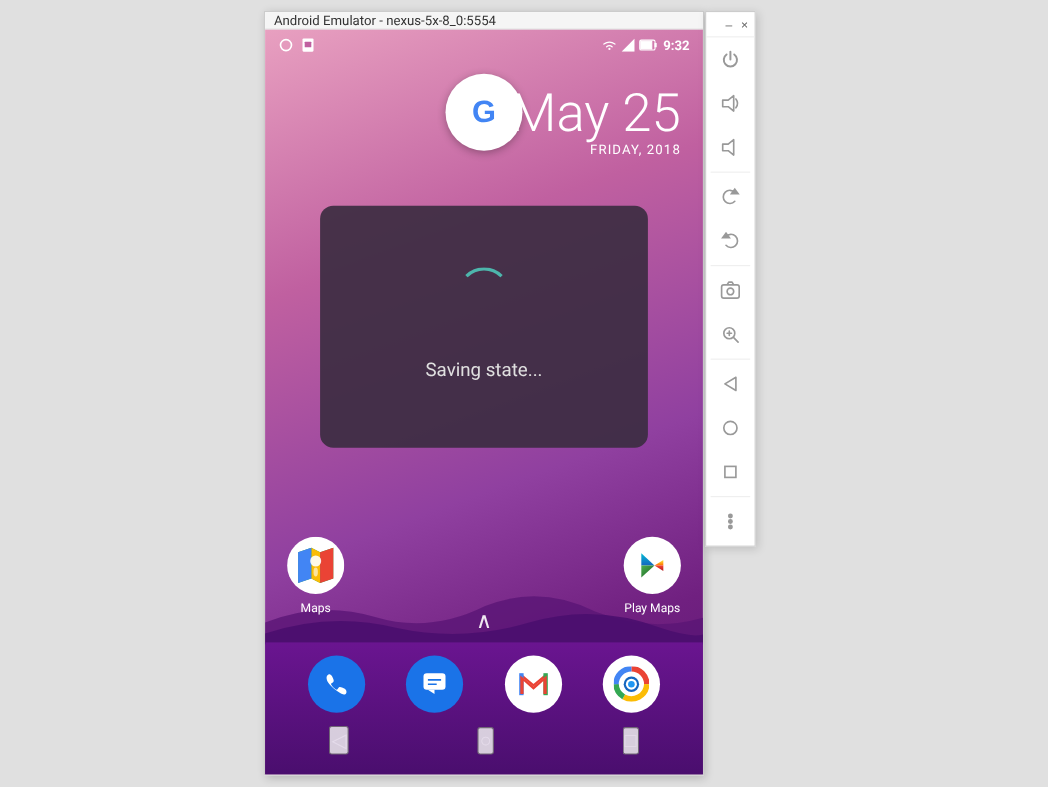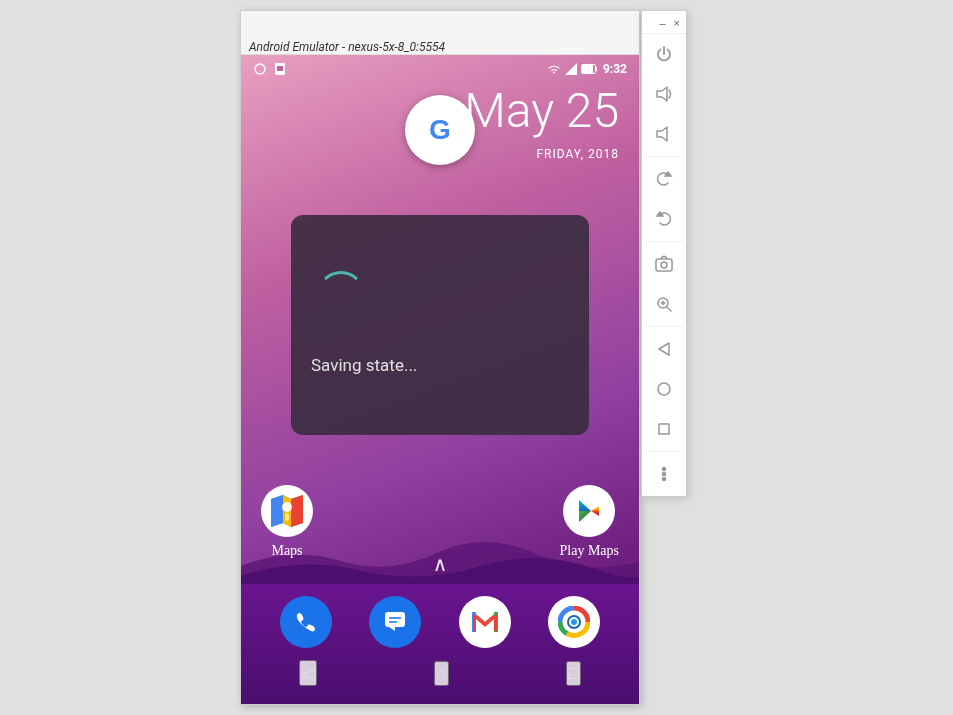--- a/index.html
+++ b/index.html
@@ -22,30 +22,29 @@
       width: 400px;
       height: 695px;
       background: white;
       border: 1px solid #ccc;
       box-shadow: 2px 2px 8px rgba(0,0,0,0.2);
       display: flex;
       flex-direction: column;
     }
 
     .title-bar {
-      height: 44px;
+      height: 16px;
       background: #f5f5f5;
       border-bottom: 1px solid #ddd;
       display: flex;
-      align-items: flex-end;
+      align-items: center;
       padding: 0 8px;
       font-size: 12px;
       color: #333;
       flex-shrink: 0;
-      font-style: italic;
     }
 
     
     .phone-screen {
       flex: 1;
       position: relative;
       overflow: hidden;
       background: linear-gradient(160deg, #e8a0c0 0%, #c060a0 30%, #9040a0 60%, #702080 80%, #5a1870 100%);
     }
 
@@ -99,51 +98,52 @@
       display: flex;
       align-items: center;
       justify-content: center;
       box-shadow: 0 2px 8px rgba(0,0,0,0.3);
       z-index: 5;
     }
 
     
     .date-display {
       position: absolute;
-      top: 32px;
+      top: 52px;
       right: 20px;
       text-align: right;
       color: white;
       z-index: 5;
     }
 
     .date-main {
       font-size: 48px;
       font-weight: 300;
       line-height: 1;
     }
 
     .date-sub {
       font-size: 12px;
       font-weight: 400;
       letter-spacing: 1px;
-      margin-top: 12px;
+      margin-top: 2px;
     }
 
     
     .saving-dialog {
       position: absolute;
       top: 160px;
       left: 50px;
       right: 50px;
       background: rgba(60, 45, 65, 0.92);
       border-radius: 12px;
       padding: 50px 20px 40px;
       display: flex;
       flex-direction: column;
+      align-items: center;
       z-index: 20;
       min-height: 220px;
     }
 
     .spinner-container {
       width: 60px;
       height: 60px;
       position: relative;
       margin-bottom: 30px;
     }
@@ -184,23 +184,22 @@
 
     .app-icon-item {
       display: flex;
       flex-direction: column;
       align-items: center;
       gap: 6px;
     }
 
     .app-label {
       color: white;
-      font-size: 14px;
+      font-size: 11px;
       text-align: center;
-      font-family: Liberation Serif, serif;
     }
 
     
     .play-store-icon {
       width: 52px;
       height: 52px;
       background: white;
       border-radius: 50%;
       display: flex;
       align-items: center;

